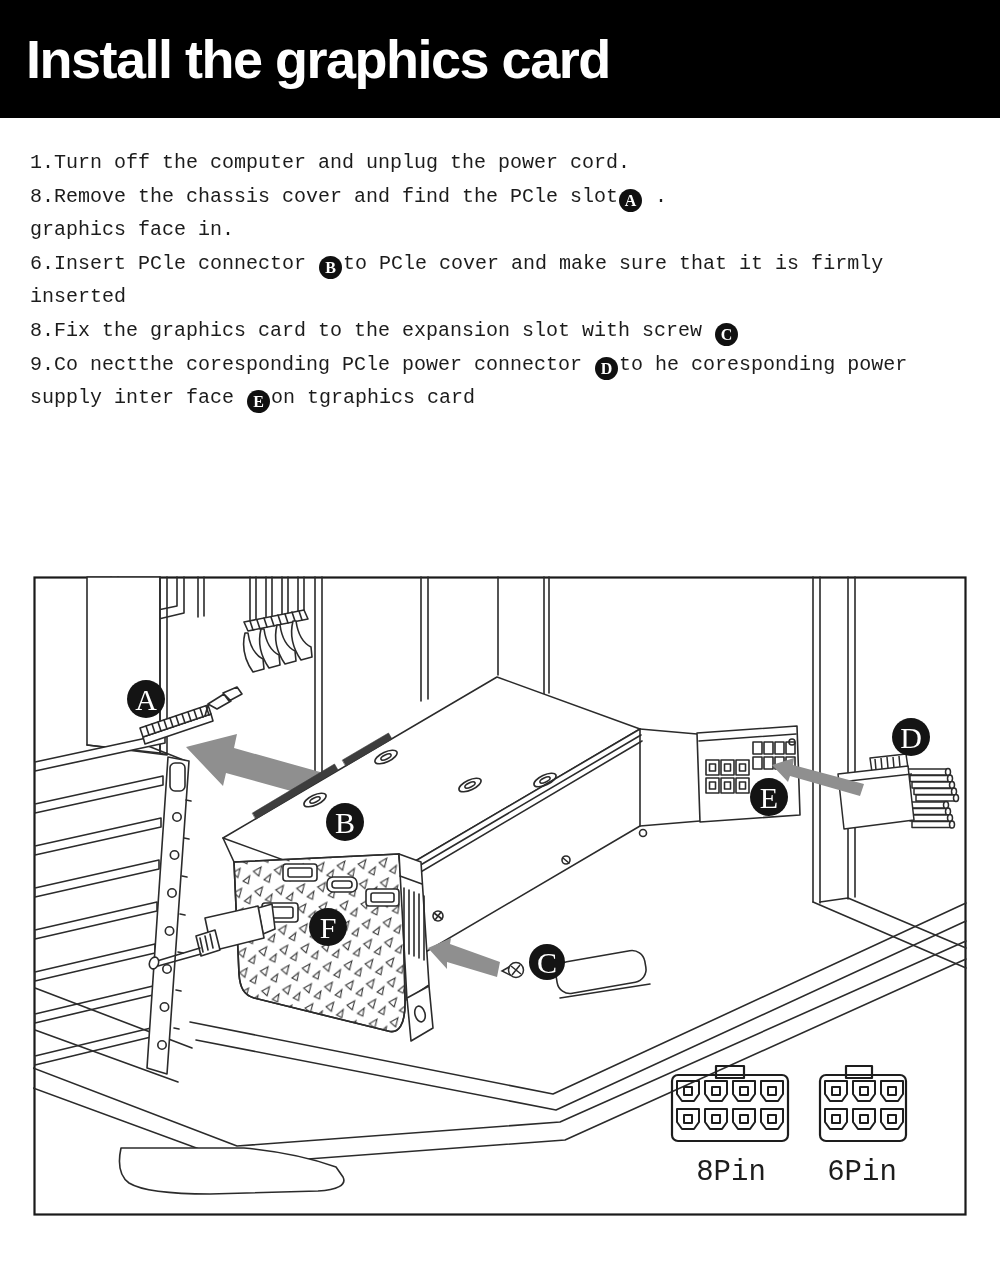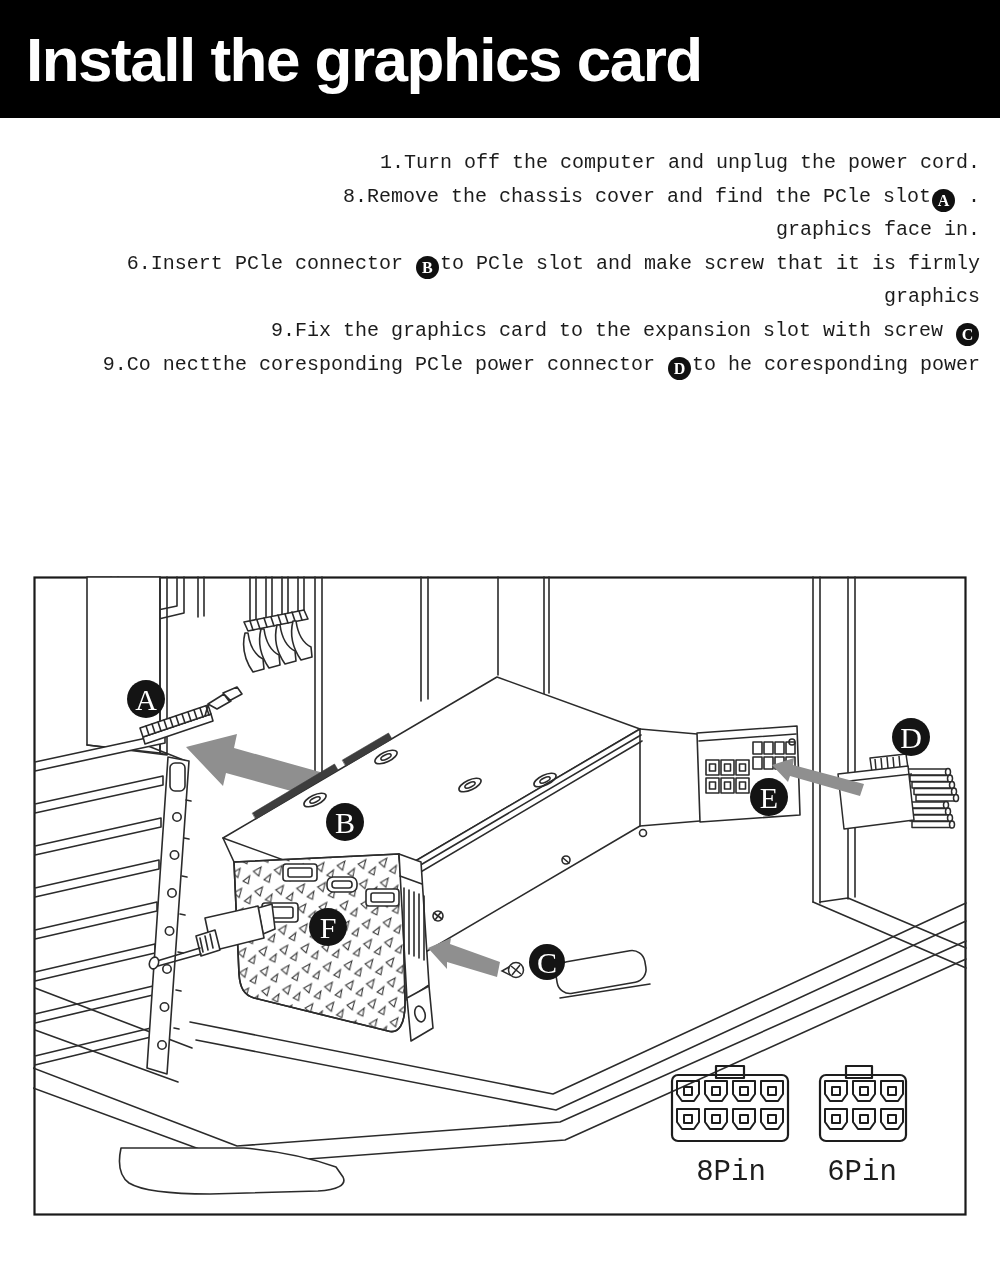--- a/index.html
+++ b/index.html
@@ -1,24 +1,24 @@
 <!DOCTYPE html>
 <html><head>
 <meta charset="utf-8">
 <style>
   html,body{margin:0;padding:0;background:#ffffff;}
   body{width:1000px;height:1264px;position:relative;overflow:hidden;
        font-family:"Liberation Sans", sans-serif;}
   .title-bar{position:absolute;left:0;top:0;width:1000px;height:118px;
              background:#000;display:flex;align-items:center;}
-  .title-bar h1{margin:0 0 0 26px;color:#fff;font-size:62px;font-weight:bold;
+  .title-bar h1{margin:0 0 0 26px;color:#fff;font-size:54px;font-weight:bold;
                 letter-spacing:-1.5px;font-family:"Liberation Sans",sans-serif;}
   .instructions{position:absolute;left:30px;top:146px;width:950px;
                 font-family:"Liberation Mono",monospace;font-size:20px;
-                color:#1c1c1c;text-align:right;}
+                color:#1c1c1c;}
   .instr-line{line-height:33.6px;white-space:pre-wrap;}
   .badge{display:inline-flex;align-items:center;justify-content:center;
          width:23px;height:23px;border-radius:50%;background:#101010;color:#fff;
          font-family:"Liberation Serif",serif;font-size:16px;font-weight:bold;
          vertical-align:-4px;margin:0 1px;}
   .diagram-wrap{position:absolute;left:33px;top:576px;width:935px;height:641px;}
   .diagram-wrap svg{display:block;width:100%;height:100%;}
   text.callout{font-family:"Liberation Serif",serif;font-size:30px;fill:#ffffff;
                text-anchor:middle;}
   text.pinlabel{font-family:"Liberation Mono",monospace;font-size:29px;fill:#1d1d1d;
@@ -28,24 +28,25 @@
 <body>
 
 <div class="title-bar">
   <h1>Install the graphics card</h1>
 </div>
 
 <div class="instructions">
     <div class="instr-line"><span>1.Turn off the computer and unplug the power cord.</span></div>
     <div class="instr-line"><span>8.Remove the chassis cover and find the PCle slot</span><span class="badge">A</span><span> .</span></div>
     <div class="instr-line"><span>graphics face in.</span></div>
-    <div class="instr-line"><span>6.Insert PCle connector </span><span class="badge">B</span><span>to PCle slot and make screw that it is firmly</span></div>
-    <div class="instr-line"><span>graphics</span></div>
-    <div class="instr-line"><span>9.Fix the graphics card to the expansion slot with screw </span><span class="badge">C</span></div>
+    <div class="instr-line"><span>6.Insert PCle connector </span><span class="badge">B</span><span>to PCle cover and make sure that it is firmly</span></div>
+    <div class="instr-line"><span>inserted</span></div>
+    <div class="instr-line"><span>8.Fix the graphics card to the expansion slot with screw </span><span class="badge">C</span></div>
     <div class="instr-line"><span>9.Co nectthe coresponding PCle power connector </span><span class="badge">D</span><span>to he coresponding power</span></div>
+    <div class="instr-line"><span>supply inter face </span><span class="badge">E</span><span>on tgraphics card</span></div>
   </div>
 
 <div class="diagram-wrap">
 <svg viewBox="33 576 935 641" xmlns="http://www.w3.org/2000/svg">
   <defs>
     <pattern id="tripat" width="21" height="20" patternUnits="userSpaceOnUse" patternTransform="rotate(-4)">
       <path d="M3,7 L11,3 L8,12 Z" fill="none" stroke="#3a3a3a" stroke-width="1.1"></path>
       <path d="M13,16 L20,11 L18,19 Z" fill="none" stroke="#3a3a3a" stroke-width="1.1"></path>
     </pattern>
   </defs>

